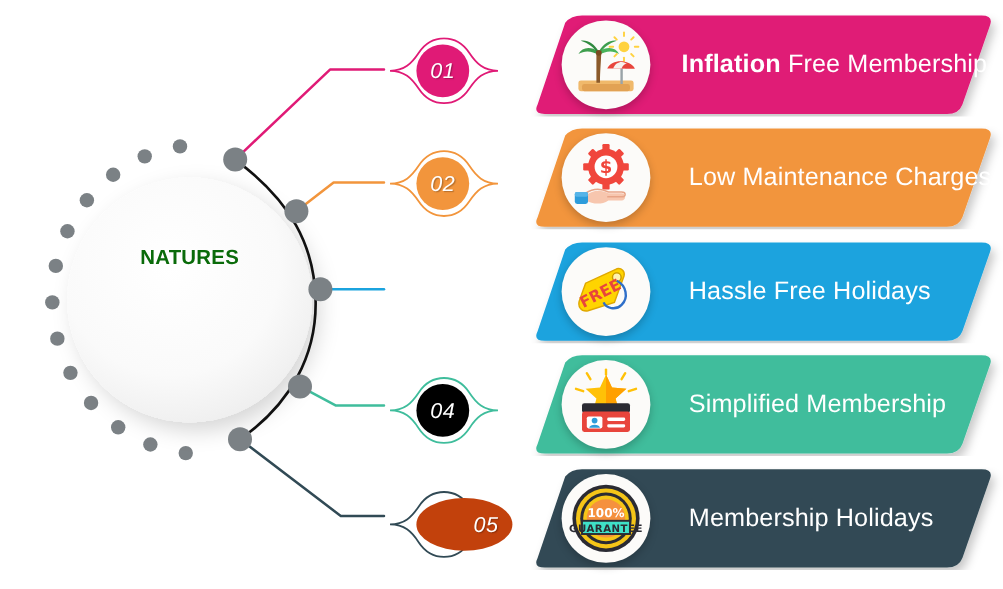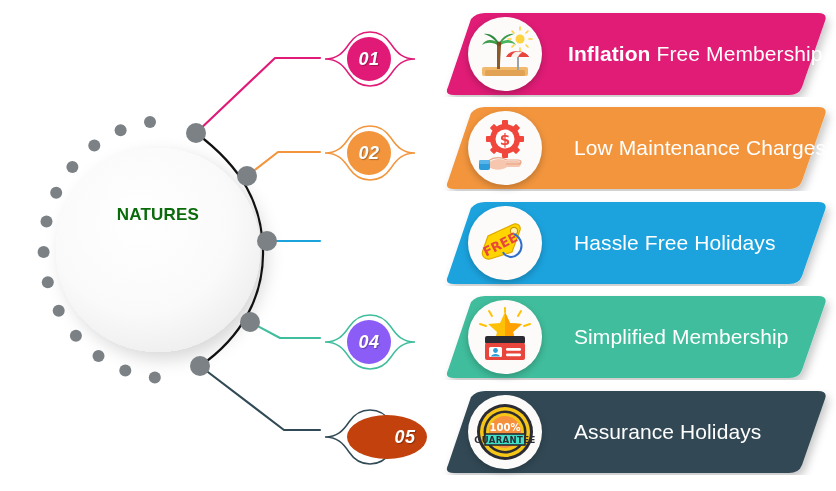--- a/index.html
+++ b/index.html
@@ -68,21 +68,21 @@
   .badge-circle{
     position:absolute;
     left:22px; top:6px;
     width:44px; height:44px;
     border-radius:50%;
     display:flex;
     align-items:center;
     justify-content:center;
     color:#ffffff;
     font-size:18px;
-    font-weight:bold;
+    font-weight:normal;
     font-style:italic;
     letter-spacing:0.5px;
     text-shadow:1px 1px 1px rgba(0,0,0,0.28);
     font-family:"Liberation Sans", sans-serif;
   }
 
   
   .banner{
     position:absolute;
     left:111px;
@@ -306,21 +306,21 @@
         <span>Hassle Free Holidays</span>
       </div>
     </div>
   </div>
 
   <div class="row row-4">
     <div class="badge-wrap">
       <svg class="badge-ring" viewBox="0 0 90 56">
         <path d="M0 28 C 12 28 18 22 24 13 C 30 4 38 1 45 1 C 52 1 60 4 66 13 C 72 22 78 28 90 28 C 78 28 72 34 66 43 C 60 52 52 55 45 55 C 38 55 30 52 24 43 C 18 34 12 28 0 28 Z" fill="none" stroke="#3FBD9C" stroke-width="1.5"></path>
       </svg>
-      <div class="badge-circle" style="background:#8b5cf6;">04</div>
+      <div class="badge-circle" style="background:#000000;">04</div>
     </div>
     <div class="banner">
       <svg class="banner-shape" viewBox="0 0 400 86">
         <defs>
           <filter id="bsh4" x="-8%" y="-8%" width="120%" height="130%">
             <feDropShadow dx="3" dy="5" stdDeviation="4" flood-color="#000000" flood-opacity="0.22"></feDropShadow>
           </filter>
         </defs>
         <path d="M 35 8 Q 40 2 49 2 L 382 2 Q 392 2 389 10 L 366 76 Q 363 84 353 84 L 18 84 Q 8 84 12 76 Z" fill="#3FBD9C" filter="url(#bsh4)"></path>
       </svg>
@@ -381,18 +381,18 @@
           <circle cx="31" cy="31" r="19" fill="#F5C518"></circle>
           <circle cx="31" cy="31" r="16" fill="#F5913E"></circle>
           <text x="31" y="30" font-family="DejaVu Sans, sans-serif" font-size="10" font-weight="bold" fill="#ffffff" text-anchor="middle">100%</text>
           <rect x="11" y="33" width="40" height="11" fill="#3FE0C8"></rect>
           <rect x="11" y="33" width="40" height="11" fill="none" stroke="#2B2B33" stroke-width="1.6"></rect>
           <text x="31" y="42" font-family="DejaVu Sans, sans-serif" font-size="8.5" font-weight="bold" fill="#2B2B33" text-anchor="middle" letter-spacing="0.4">GUARANTEE</text>
         </svg>
       </div>
       <div class="banner-label">
         <span class="lead"></span>
-        <span>Assurance Holidays</span>
+        <span>Membership Holidays</span>
       </div>
     </div>
   </div>
 
 </div>
 
 </body></html>

